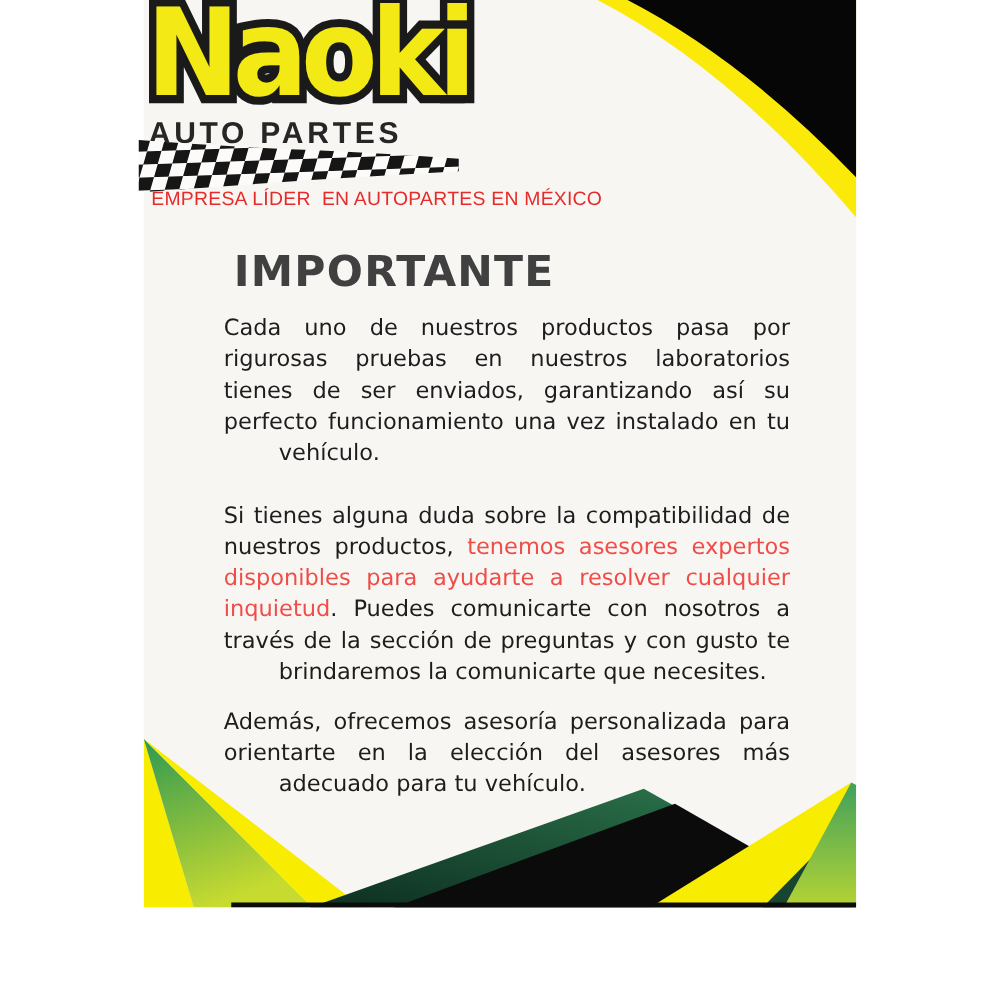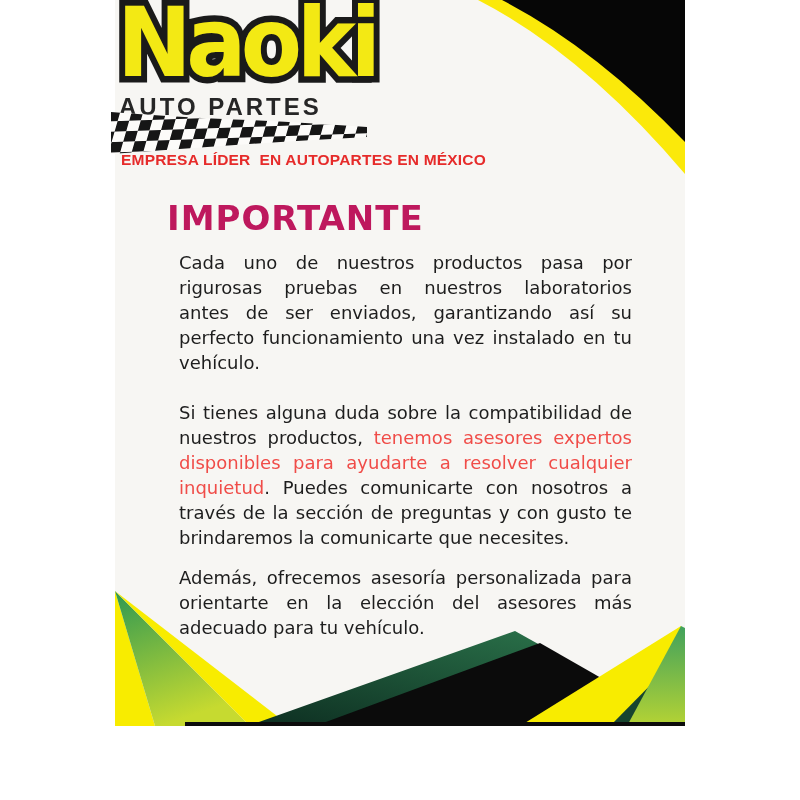--- a/index.html
+++ b/index.html
@@ -56,33 +56,33 @@
     white-space:nowrap;
   }
   .flag-svg{
     position:absolute;left:-6px;top:111px;
     width:260px;height:44px;
     display:block;
   }
   .tagline{
     position:absolute;left:6px;top:151px;
     font-size:15.5px;
-    font-weight:bold;
+    font-weight:normal;
     color:#e62b2a;
     letter-spacing:.2px;
     white-space:pre;
   }
   
   .heading{
-    position:absolute;left:52px;top:198px;
+    position:absolute;left:72px;top:198px;
     font-family:"DejaVu Sans", sans-serif;
     font-size:34px;
     font-weight:800;
     letter-spacing:1px;
-    color:#be185d;
+    color:#404040;
   }
   .para{
     position:absolute;left:64px;
     width:453px;
     font-family:"DejaVu Sans", sans-serif;
     font-size:18px;
     font-weight:normal;
     color:#1d1d1d;
     line-height:25px;
   }
@@ -93,20 +93,21 @@
     text-align:justify;
     text-align-last:justify;
     height:25px;
     overflow:hidden;
     white-space:nowrap;
   }
   .lastline{
     text-align:left;
     height:25px;
     white-space:nowrap;
+    margin-left:44px;
   }
   .red{ color:#f04c48; }
   
   .bottom-svg{
     position:absolute;left:0;bottom:0;
     width:570px;height:140px;
     display:block;
   }
 </style>
 </head>
@@ -136,21 +137,21 @@
     <path d="M2,1 Q80,7 140,9 Q205,12 258,16 L258,26 Q205,29 140,33 Q70,38 2,43 Z" fill="url(#chk)"></path>
   </svg>
 
   <div class="tagline">EMPRESA LÍDER  EN AUTOPARTES EN MÉXICO</div>
 
   <div class="heading">IMPORTANTE</div>
 
   <div class="para p1">
     <div class="jline">Cada uno de nuestros productos pasa por</div>
     <div class="jline">rigurosas pruebas en nuestros laboratorios</div>
-    <div class="jline">antes de ser enviados, garantizando así su</div>
+    <div class="jline">tienes de ser enviados, garantizando así su</div>
     <div class="jline">perfecto funcionamiento una vez instalado en tu</div>
     <div class="lastline">vehículo.</div>
   </div>
 
   <div class="para p2">
     <div class="jline">Si tienes alguna duda sobre la compatibilidad de</div>
     <div class="jline"><span>nuestros productos, </span><span class="red">tenemos asesores expertos</span></div>
     <div class="jline red">disponibles para ayudarte a resolver cualquier</div>
     <div class="jline"><span class="red">inquietud</span><span>. Puedes comunicarte con nosotros a</span></div>
     <div class="jline">través de la sección de preguntas y con gusto te</div>

